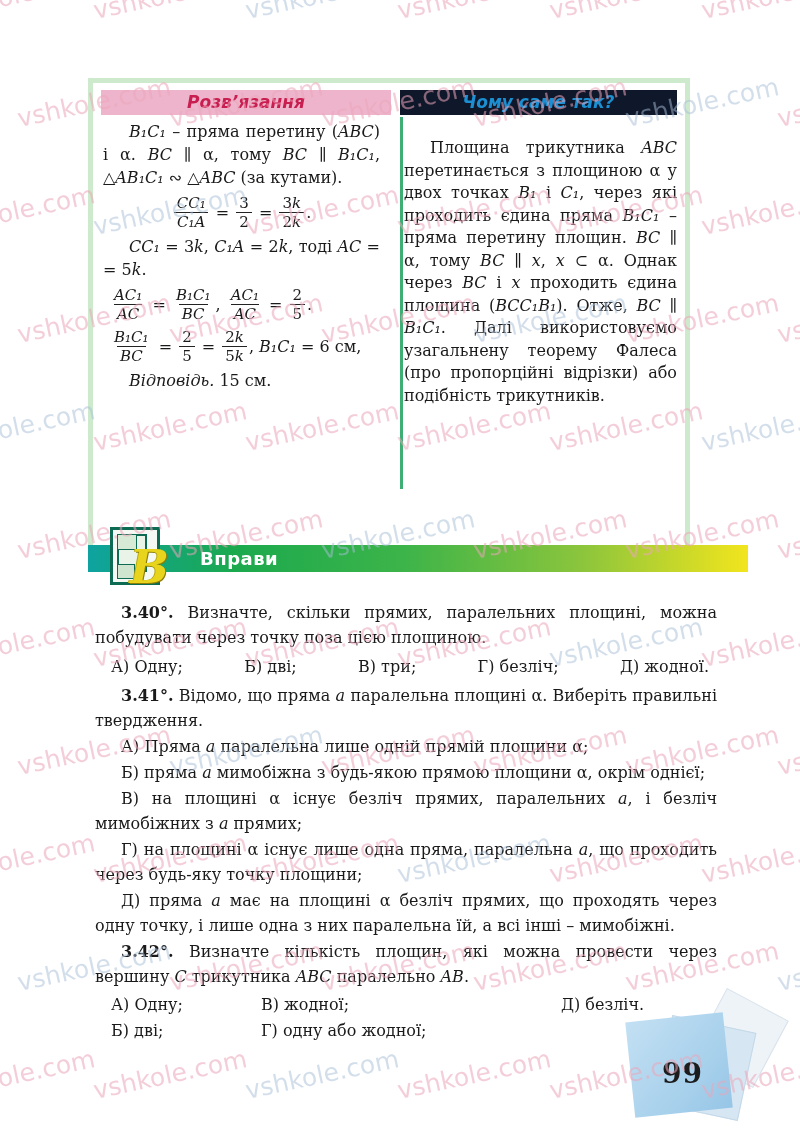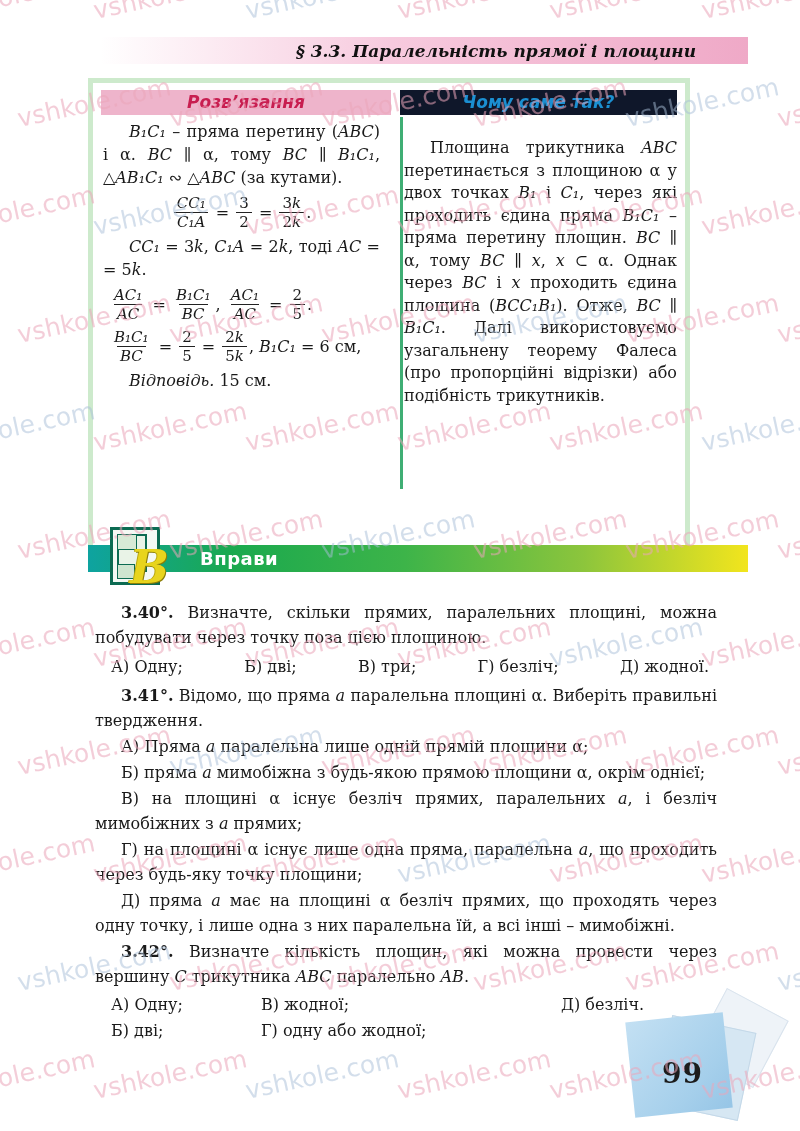--- a/index.html
+++ b/index.html
@@ -113,23 +113,20 @@
   .page-num{
     position:absolute; left:62px; top:72px; z-index:5;
     font-weight:bold; font-size:28px; color:#1c1c1c; letter-spacing:1px;
   }
 </style>
 </head>
 <body>
 
 <div class="page">
 
-  <div class="top-bar">
-    <span class="title">§ 3.3. Паралельність прямої і площини</span>
-  </div>
 
   <div class="sol-box">
     <div class="sol-headers">
       <div class="sol-hdr left">Розв’язання</div>
       <div class="sol-hdr right">Чому саме так?</div>
     </div>
     <div class="sol-cols">
       <div class="sol-divider"></div>
       <div class="sol-col-left">
         <p class="indent"><i>B₁C₁</i> – пряма перетину (<i>ABC</i>) і α. <i>BC</i> ∥ α, тому <i>BC</i> ∥ <i>B₁C₁</i>, △<i>AB₁C₁</i> ∾ △<i>ABC</i> (за кутами).</p>

